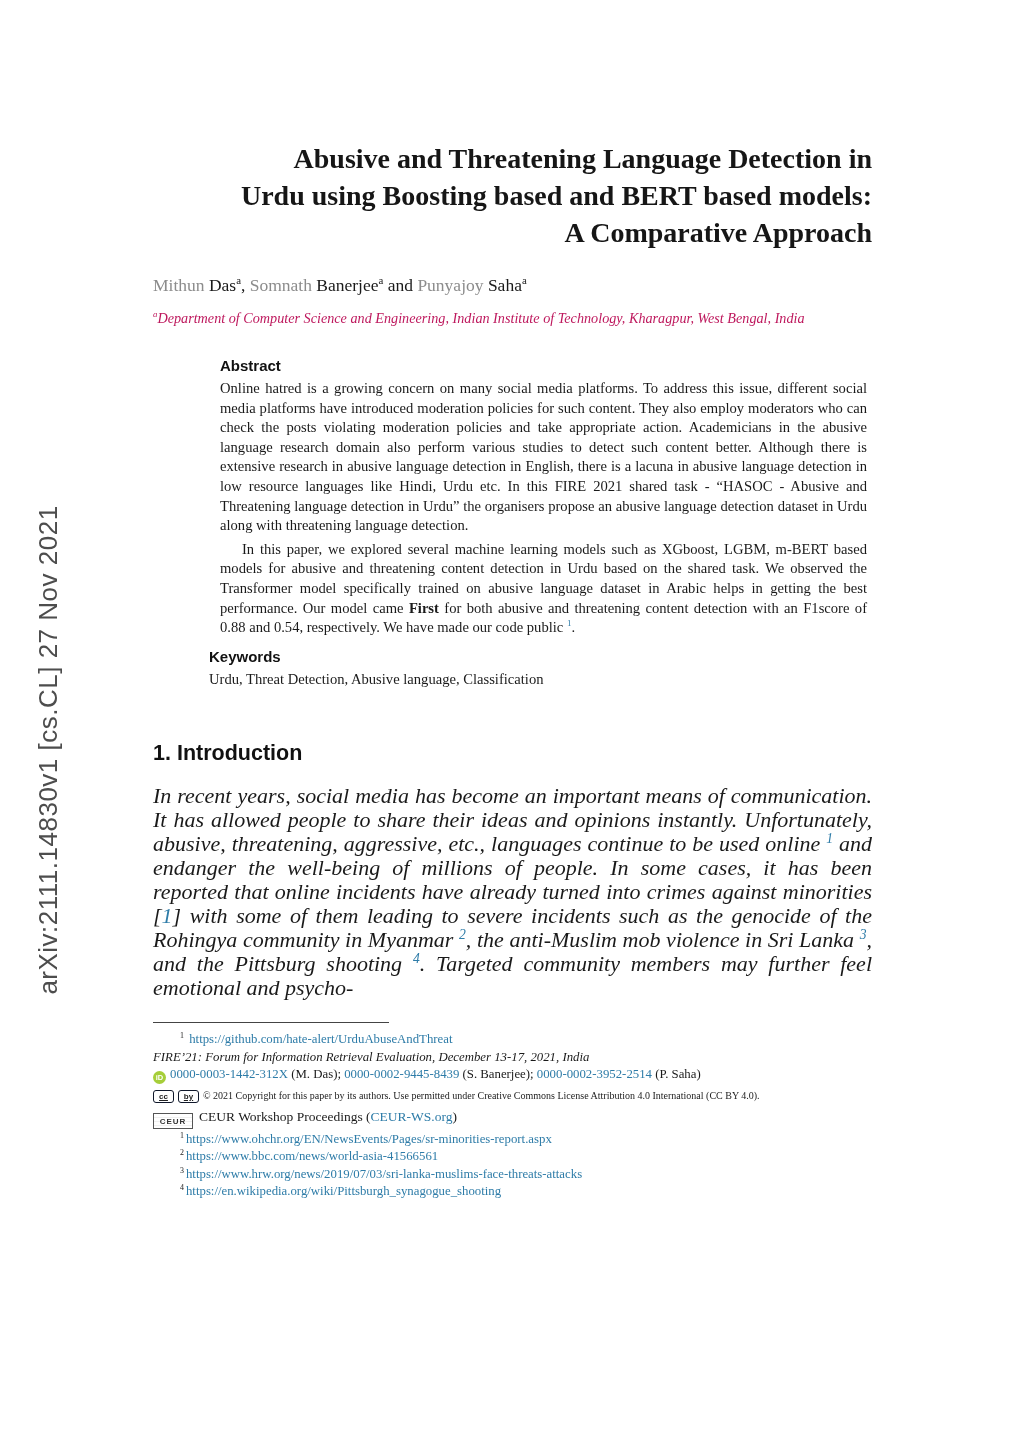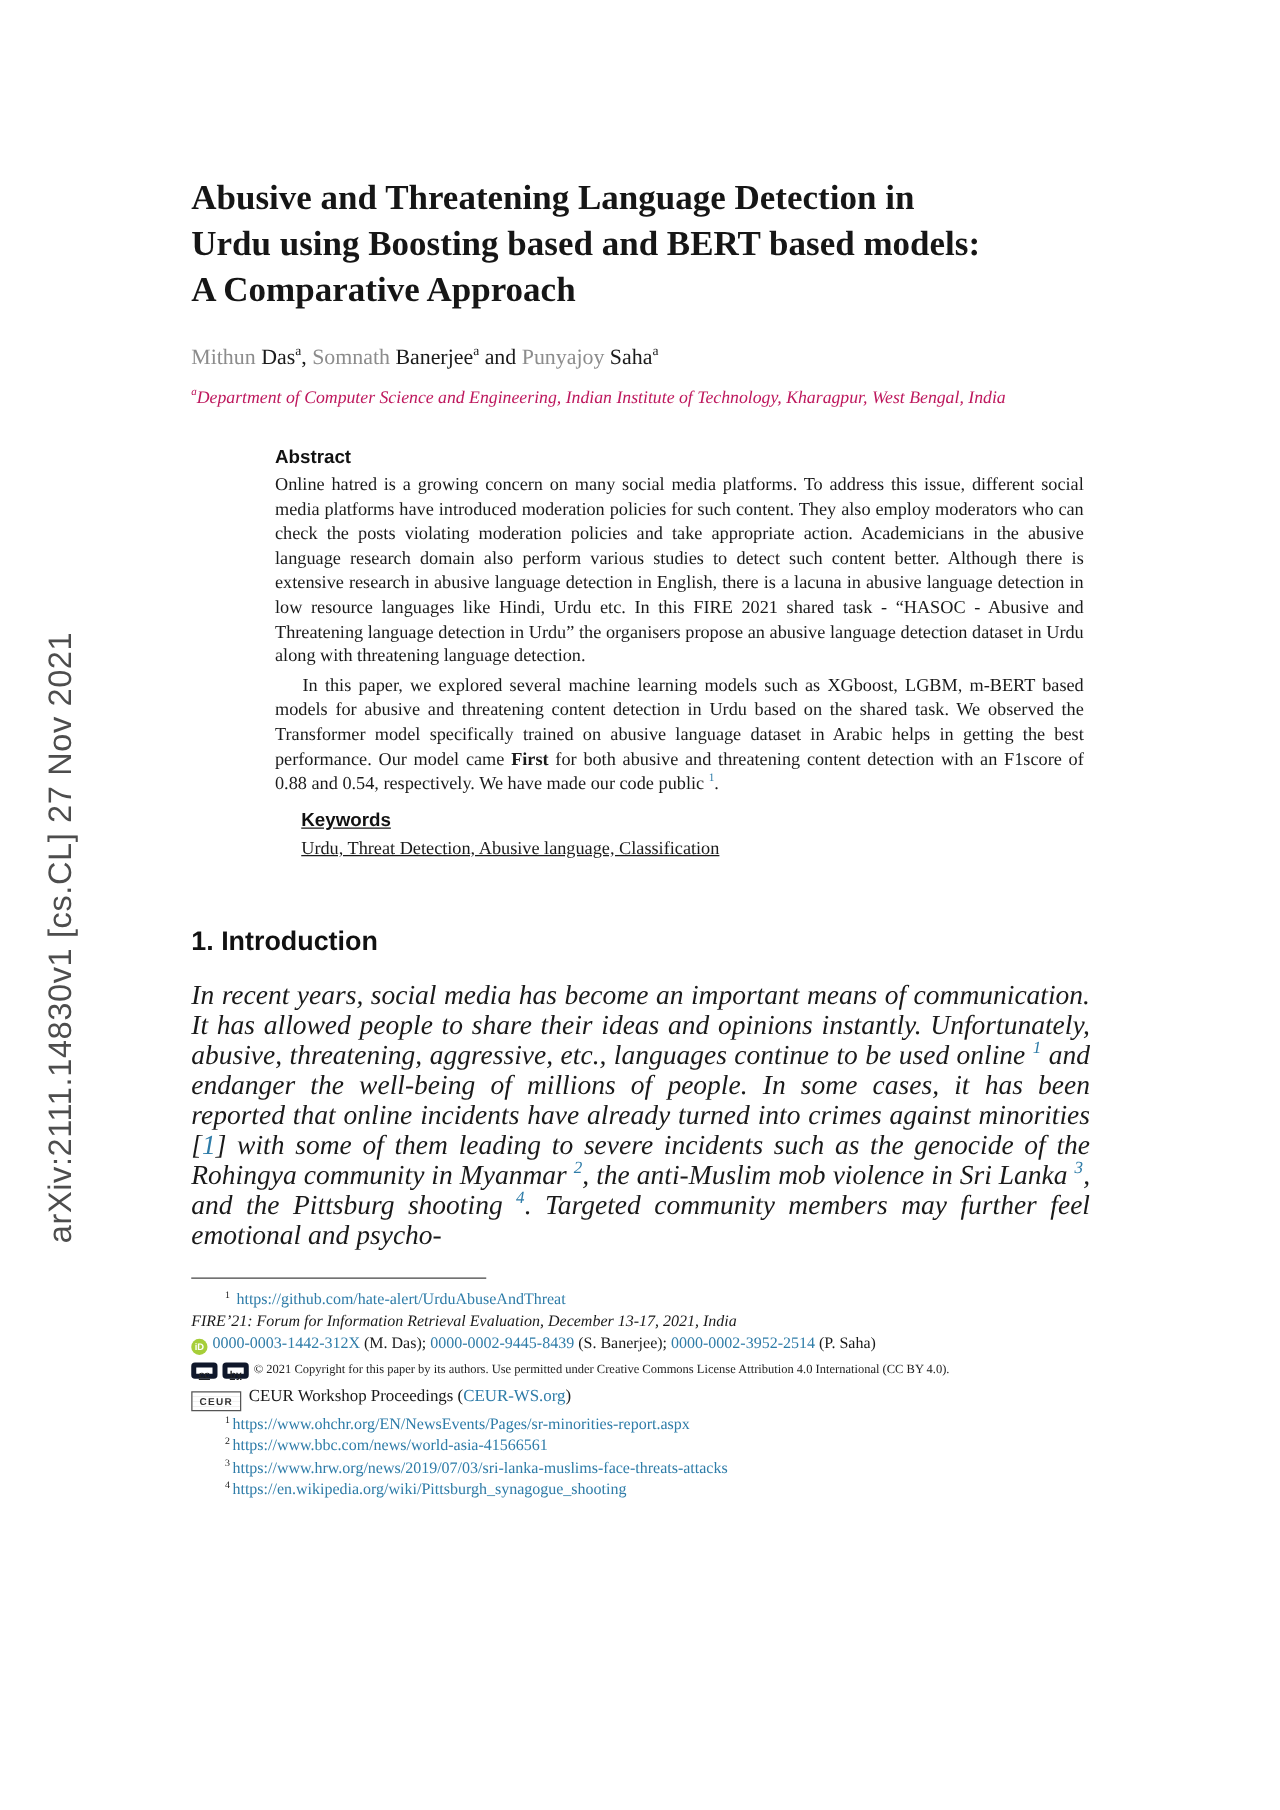--- a/index.html
+++ b/index.html
@@ -35,42 +35,42 @@
   }
 
   .title {
     margin: 0;
     font-family: "Liberation Serif", serif;
     font-weight: bold;
     font-size: 28px;
     line-height: 37px;
     color: #161616;
   }
-  .title-line { display: block; }
+  .title-line { display: block; text-align: right; }
 
   .authors {
     margin-top: 24px;
     font-size: 17.5px;
   }
   .authors .given { color: var(--c-given, #8c8c8c); }
   sup, .sup, .suplink {
     font-size: 0.62em;
     vertical-align: super;
     line-height: 0;
   }
 
   .affiliation {
     margin-top: 14px;
     font-style: italic;
     font-size: 14.2px;
     color: #be185d;
   }
 
   .abstract { margin-top: 30px; margin-left: 67px; width: 647px; }
-  .keywords { margin-top: 10px; margin-left: 88px; width: 647px; text-decoration: underline; }
+  .keywords { margin-top: 10px; margin-left: 56px; width: 647px; }
 
   .subheading {
     font-family: "Liberation Sans", sans-serif;
     font-weight: bold;
     font-size: 15px;
     margin-bottom: 5px;
     color: #111111;
   }
 
   .abs-p {
@@ -141,21 +141,21 @@
   .fn-line.copyright {
     display: flex;
     align-items: center;
     gap: 4px;
     margin: 3px 0;
   }
   .cc-badge {
     display: inline-block;
     width: 21px;
     height: 13px;
-    border: 4px solid #0f172a;
+    border: 1px solid #0f172a;
     border-radius: 3px;
     font-family: "Liberation Sans", sans-serif;
     font-weight: bold;
     font-size: 8px;
     line-height: 12px;
     text-align: center;
     color: #222222;
     text-transform: lowercase;
     text-decoration: underline;
   }

